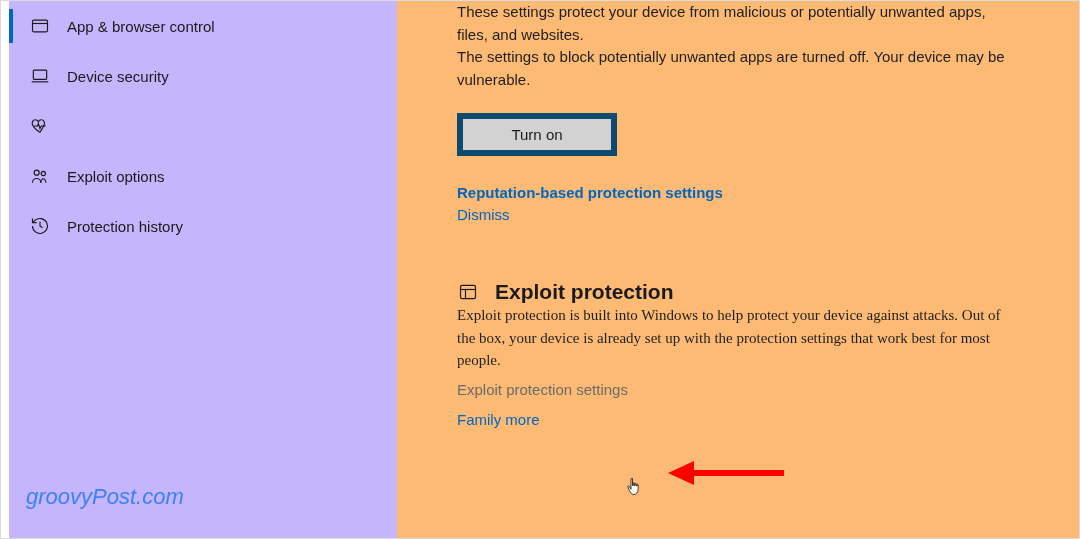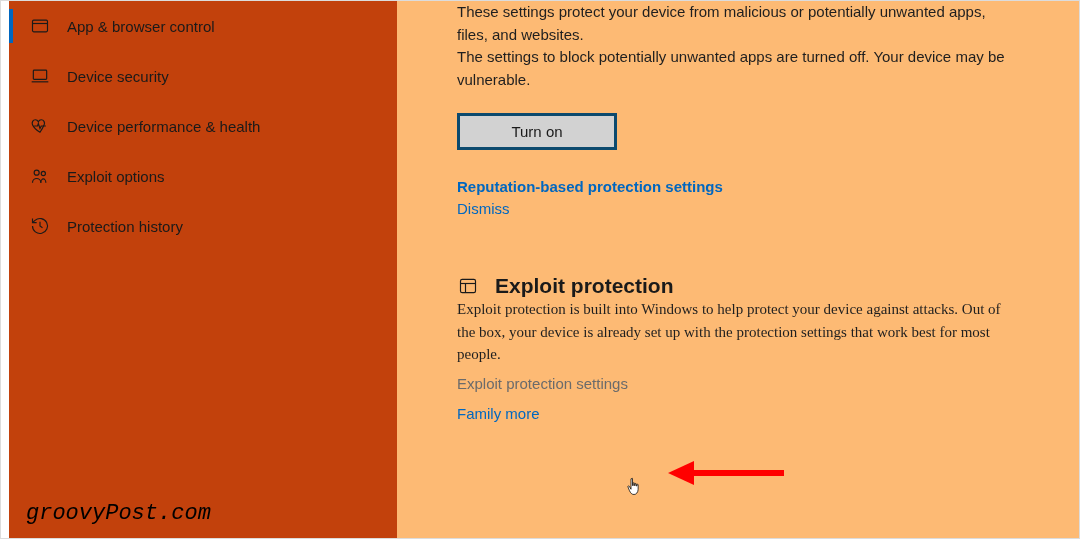--- a/index.html
+++ b/index.html
@@ -15,21 +15,21 @@
       overflow: hidden;
       position: relative;
       border: 1px solid #dcdcdc;
     }
     .sidebar {
       position: absolute;
       left: 8px;
       top: 0;
       width: 400px;
       height: 100%;
-      background: #c2410c;
+      background: #c4b5fd;
     }
     .sidebar-item {
       display: flex;
       align-items: center;
       height: 50px;
       padding-left: 20px;
       cursor: pointer;
       color: #1a1a1a;
       font-size: 15px;
       position: relative;
@@ -77,21 +77,21 @@
     .desc-block {
       padding-top: 0;
     }
     .btn {
       display: inline-block;
       min-width: 160px;
       padding: 7px 23px;
       text-align: center;
       font-size: 15px;
       background: #d2d2d2;
-      border: 3px solid #0c4a6e;
+      border: 6px solid #0c4a6e;
       cursor: pointer;
       color: #1a1a1a;
       margin-top: 22px;
     }
     .link {
       color: #0067c0;
       font-size: 15px;
       cursor: pointer;
       display: inline-block;
     }
@@ -121,25 +121,25 @@
     .settings-link {
       color: #6b6b6b;
       font-size: 15px;
       margin-top: 9px;
       cursor: pointer;
       display: inline-block;
     }
     .watermark {
       position: absolute;
       left: 25px;
-      bottom: 12px;
-      font-family: Liberation Mono, monospace;
+      bottom: 28px;
+      font-family: Liberation Sans, sans-serif;
       font-style: italic;
       font-size: 22px;
-      color: #000000;
+      color: #3b82f6;
     }
     .arrow {
       position: absolute;
       left: 665px;
       top: 455px;
       pointer-events: none;
     }
     .cursor-pointer {
       position: absolute;
       left: 624px;
@@ -173,21 +173,20 @@
     </span>
     <span>Device security</span>
   </div>
   <div class="sidebar-item">
     <span class="sidebar-icon">
       <svg viewBox="0 0 24 24">
           <path d="M12 20s-7-4.35-9-9c-1.2-2.8.5-6 3.5-6 2 0 3 1.5 3.5 2.5C10.5 6.5 11.5 5 13.5 5 16.5 5 18.2 8.2 17 11c-2 4.65-5 9-5 9z" transform="translate(0,-0.5)"></path>
           <polyline points="5,12 9,12 10,9 12,15 13.5,12 19,12"></polyline>
         </svg>
     </span>
-    <span>Device performance &amp; health</span>
   </div>
   <div class="sidebar-item">
     <span class="sidebar-icon">
       <svg viewBox="0 0 24 24">
           <circle cx="8" cy="8" r="3"></circle>
           <circle cx="16" cy="9" r="2.5"></circle>
           <path d="M3 20c0-3 2.5-5 5-5s5 2 5 5"></path>
           <path d="M13 20c0-2.5 1.5-4.5 3-4.5s3 2 3 4.5"></path>
         </svg>
     </span>

